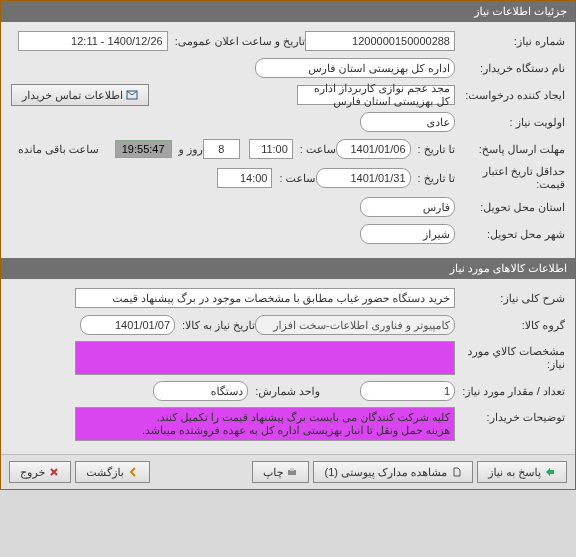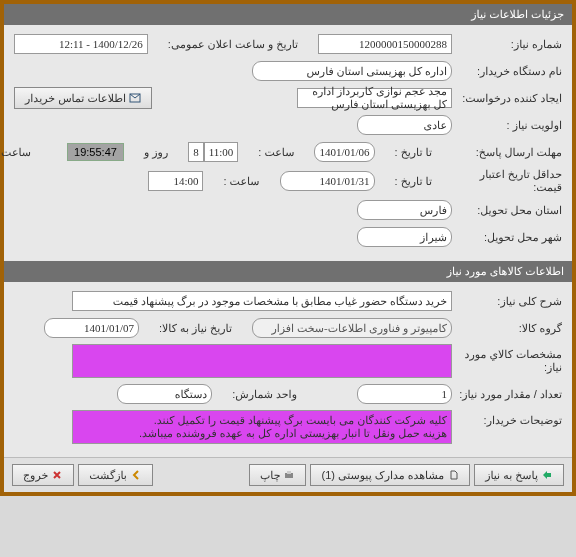--- a/index.html
+++ b/index.html
@@ -1,23 +1,23 @@
 <!DOCTYPE html>
 <html dir="rtl" lang="fa"><head>
 <meta charset="utf-8">
 <style>
 *{box-sizing:border-box;margin:0;padding:0;}
 body{font-family:Tahoma,Arial,sans-serif;font-size:11px;background:#d9d9d9;direction:rtl;}
-.window{width:576px;background:#e8e8e8;border:4px solid #a16207;}
+.window{width:576px;background:#e8e8e8;border:1px solid #a16207;}
 .section-header{background:#707070;color:#fff;padding:4px 8px;font-size:11px;font-weight:normal;}
 .form-area{padding:8px 10px;}
 .row{display:flex;align-items:center;margin-bottom:5px;min-height:22px;}
 .label{width:110px;font-size:11px;color:#333;text-align:right;padding-left:4px;flex-shrink:0;}
-.label-sm{font-size:11px;color:#333;padding:0 20px;white-space:nowrap;}
-.field{background:#fff;border:1px solid #999;padding:2px 4px;height:20px;font-size:11px;display:flex;align-items:center;color:#333;font-family:Liberation Serif, serif;}
+.label-sm{font-size:11px;color:#333;padding:0 0;white-space:nowrap;margin-left:7px;}
+.field{background:#fff;border:1px solid #999;padding:2px 4px;height:20px;font-size:11px;display:flex;align-items:center;color:#333;}
 .field-disabled{background:#f0f0f0;color:#555;}
 .w95{width:95px;border-radius:9px;}
 .w150{width:150px;}
 .w200{width:200px;border-radius:9px;}
 .w45{width:45px;}
 .w55{width:55px;}
 .flex-grow{flex:1;}
 .btn{background:linear-gradient(#f5f5f5,#ddd);border:1px solid #888;padding:3px 10px;font-size:11px;cursor:pointer;height:22px;display:flex;align-items:center;gap:3px;color:#333;}
 .btn .icon{width:12px;height:12px;display:inline-block;}
 .green-time{background:#a3a3a3;border:1px solid #8a8;padding:2px 6px;font-size:11px;margin-left:16px;}

